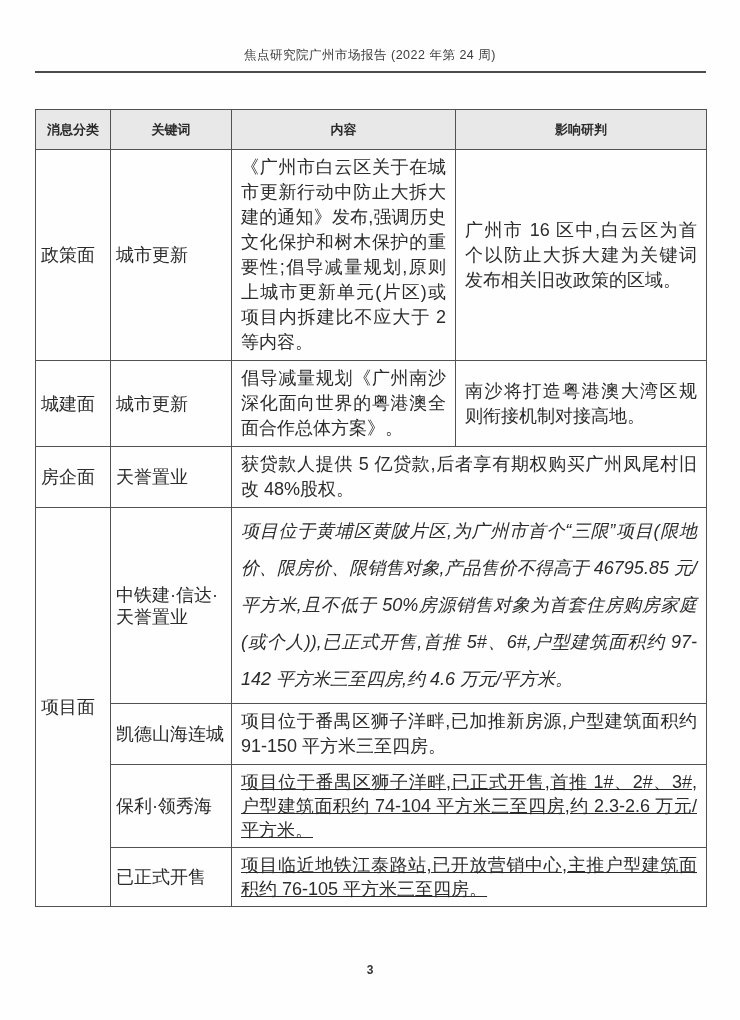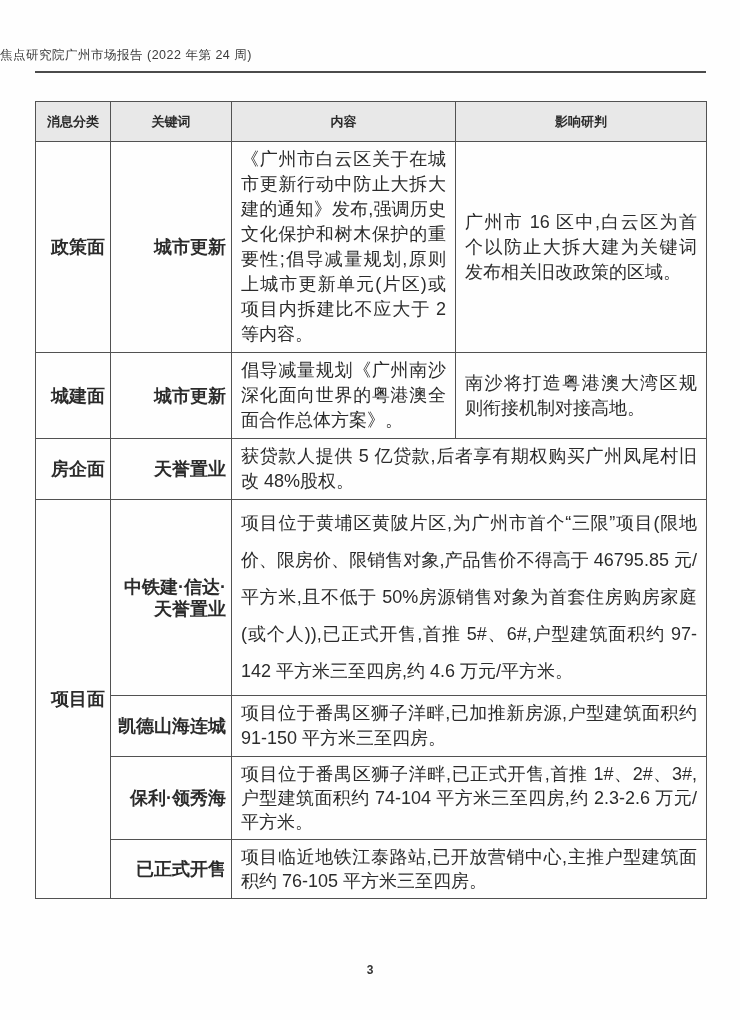--- a/index.html
+++ b/index.html
@@ -6,61 +6,61 @@
   html,body { width:740px; height:1020px; }
   body {
     position:relative;
     background:#fefefe;
     font-family:"Liberation Sans","DejaVu Sans",sans-serif;
     color:#2e2e2e;
     overflow:hidden;
   }
   .doc-header {
     position:absolute; top:47px; left:0; width:740px;
-    font-size:12.5px; color:#3c3c3c;
+    text-align:center; font-size:12.5px; color:#3c3c3c;
     letter-spacing:0.5px;
   }
   .header-rule {
     position:absolute; top:71px; left:35px; width:671px; height:2px;
     background:#4b4b4b;
   }
   table.report {
-    position:absolute; top:101px; left:35px; width:671px;
+    position:absolute; top:109px; left:35px; width:671px;
     border-collapse:collapse; table-layout:fixed;
   }
   table.report th, table.report td {
     border:1px solid #525252;
     font-size:18px;
     color:#2b2b2b;
     vertical-align:middle;
     overflow:hidden;
   }
   table.report th {
     background:#e8e8e8;
     height:40px;
     font-size:13px;
     font-weight:bold;
     text-align:center;
     color:#2a2a2a;
   }
   td.cat, td.kw {
-    text-align:right;
-    font-weight:bold;
+    text-align:left;
+    font-weight:normal;
     font-size:13px;
     padding:0 5px;
     line-height:22px;
   }
   td.content {
     text-align:justify;
     padding:5px 9px;
     color:#303030;
   }
   .lh25 { line-height:25px; }
-  .lh24 { line-height:24px; }
-  .lh37 { line-height:37px; }
+  .lh24 { line-height:24px;text-decoration:underline; }
+  .lh37 { line-height:37px;font-style:italic; }
   tr.h-r1  { height:126px; }
   tr.h-r2  { height:52px; }
   tr.h-r3  { height:44px; }
   tr.h-p1  { height:152px; }
   tr.h-p2  { height:57px; }
   tr.h-p3  { height:47px; }
   tr.h-p4  { height:48px; }
   .page-number {
     position:absolute; top:963px; left:0; width:740px;
     text-align:center; font-size:12px; font-weight:bold; color:#333;

